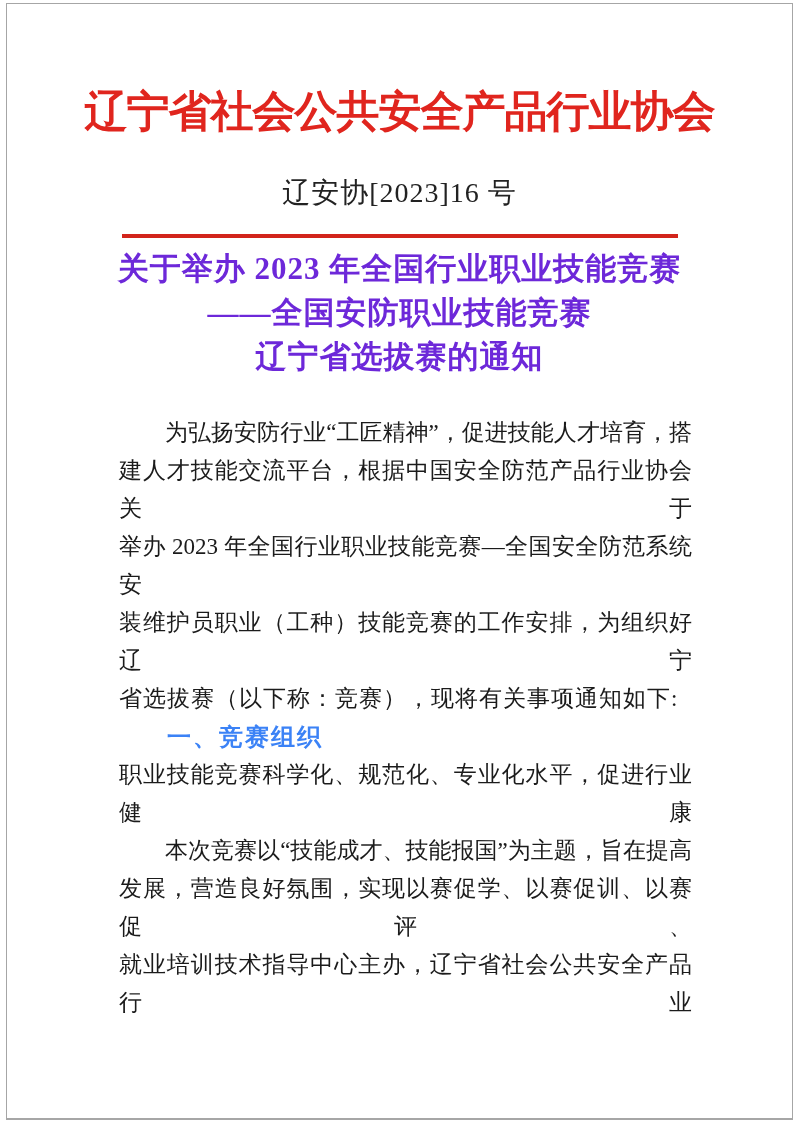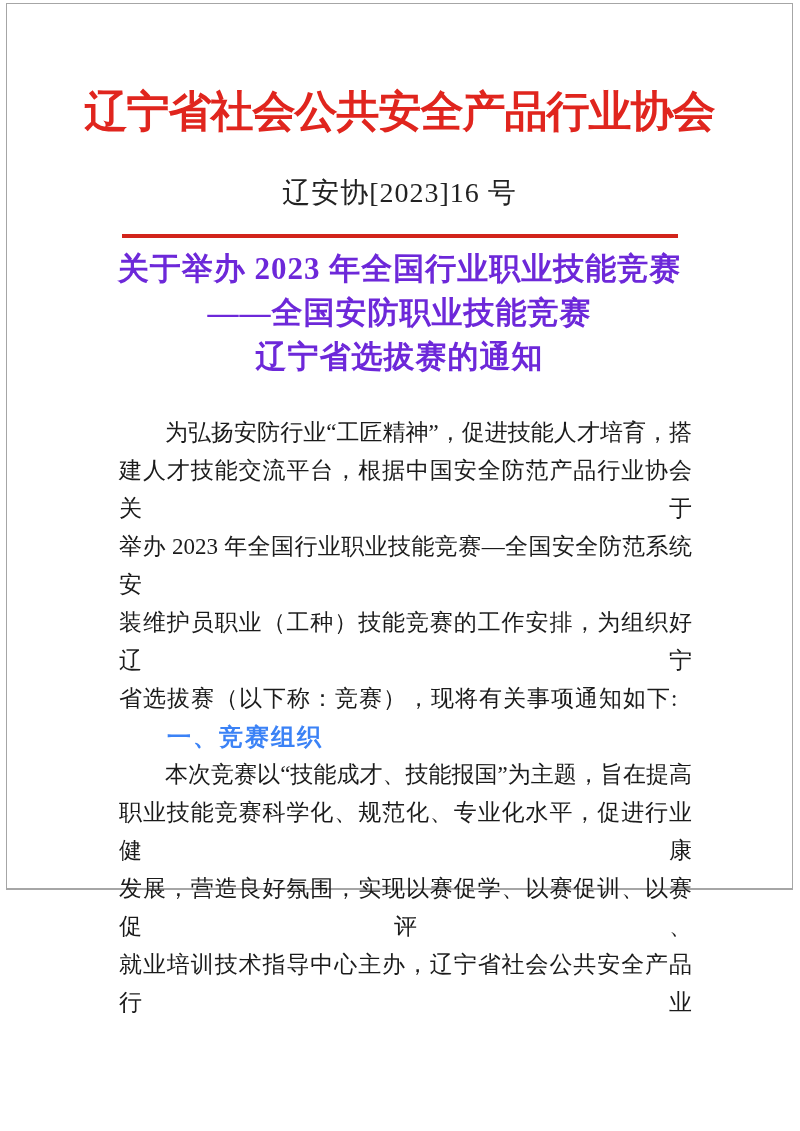--- a/index.html
+++ b/index.html
@@ -15,21 +15,21 @@
     width: 800px;
     height: 1131px;
     background: #ffffff;
     overflow: hidden;
   }
   .page {
     position: absolute;
     left: 6px;
     top: 3px;
     width: 787px;
-    height: 887px;
+    height: 1117px;
     box-sizing: border-box;
     border: 1px solid #a6a6a6;
     border-bottom-width: 2px;
     background: #ffffff;
   }
   .org-name {
     margin-top: 86px;
     text-align: center;
     font-family: "Liberation Serif", "DejaVu Serif", serif;
     font-weight: bold;
@@ -110,21 +110,21 @@
       <div>辽宁省选拔赛的通知</div>
     </div>
 
     <div class="body-text">
       <div class="ln ind just">为弘扬安防行业“工匠精神”，促进技能人才培育，搭</div>
       <div class="ln just">建人才技能交流平台，根据中国安全防范产品行业协会关于</div>
       <div class="ln just">举办 2023 年全国行业职业技能竞赛—全国安全防范系统安</div>
       <div class="ln just">装维护员职业（工种）技能竞赛的工作安排，为组织好辽宁</div>
       <div class="ln">省选拔赛（以下称：竞赛），现将有关事项通知如下:</div>
       <div class="ln ind head">一、竞赛组织</div>
+      <div class="ln just">职业技能竞赛科学化、规范化、专业化水平，促进行业健康</div>
       <div class="ln ind just">本次竞赛以“技能成才、技能报国”为主题，旨在提高</div>
-      <div class="ln just">职业技能竞赛科学化、规范化、专业化水平，促进行业健康</div>
       <div class="ln just">发展，营造良好氛围，实现以赛促学、以赛促训、以赛促评、</div>
       <div class="ln just">就业培训技术指导中心主办，辽宁省社会公共安全产品行业</div>
 
     </div>
 
   </div>
 </div>
 
 </body></html>

